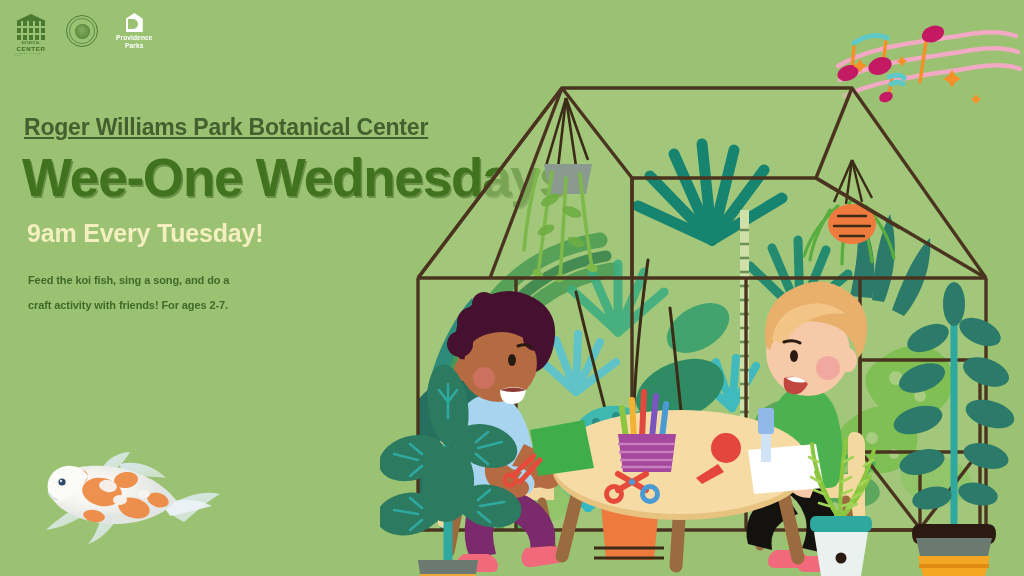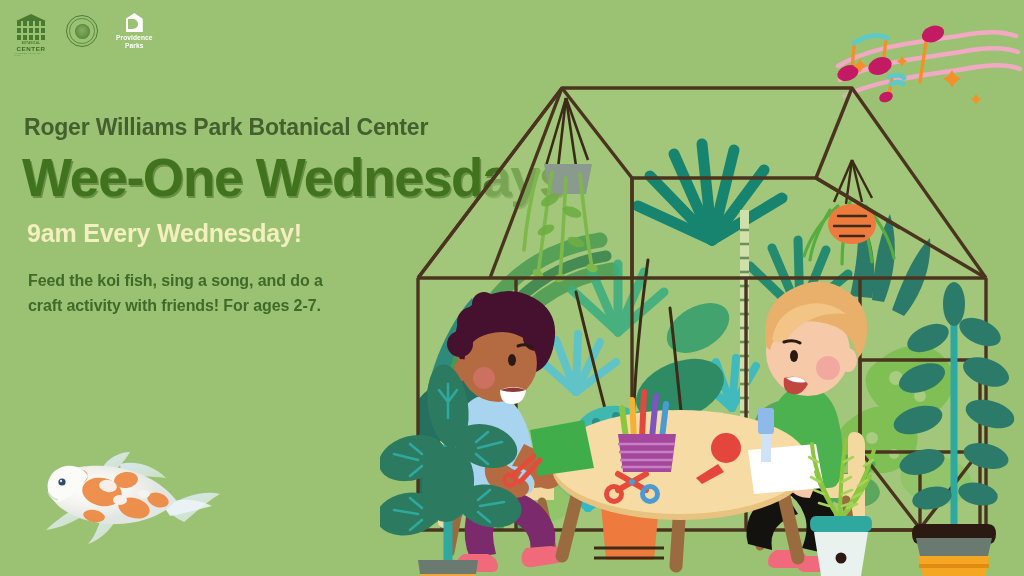--- a/index.html
+++ b/index.html
@@ -34,27 +34,27 @@
   .pp-mark{width:17px;height:19px;position:relative;}
   .pp-house{position:absolute;inset:0;background:#fff;
     clip-path:polygon(50% 0%,100% 30%,100% 100%,0% 100%,0% 30%);}
   .pp-p{position:absolute;left:4.5px;top:5.5px;width:8px;height:10px;background:#9bc273;
     border-radius:0 5px 5px 0;}
   .pp-p::after{content:"";position:absolute;left:-2.2px;top:0;width:2.2px;height:10px;background:#9bc273;}
   .pp-text{color:#fff;font-weight:700;font-size:6.6px;line-height:7.6px;text-align:center;letter-spacing:.1px;}
 
   
   .eyebrow{position:absolute;left:24px;top:114px;font-size:23px;font-weight:700;
-    color:#43602e;letter-spacing:-.2px;}
+    color:#43602e;letter-spacing:-.2px;text-decoration:underline;}
   .headline{position:absolute;left:22px;top:148px;font-size:53px;font-weight:700;
     color:#41731f;letter-spacing:-1.2px;line-height:60px;
     text-shadow:1.5px 1.5px 0 rgba(45,82,20,.45);}
   .subhead{position:absolute;left:27px;top:219px;font-size:25px;font-weight:700;
     color:#f3efbe;letter-spacing:-.2px;}
-  .body{position:absolute;left:28px;top:268px;font-size:16px;font-weight:700;
+  .body{position:absolute;left:28px;top:268px;font-size:11px;font-weight:700;
     color:#3f6a29;line-height:25px;letter-spacing:-.1px;}
 
   
   .music{position:absolute;right:2px;top:18px;width:192px;height:92px;}
 
   
   .koi{position:absolute;left:24px;top:438px;width:200px;height:112px;}
 
   
   .illo{position:absolute;left:380px;top:60px;width:644px;height:516px;}
@@ -104,21 +104,21 @@
       </div>
       <div class="pp-text">
         <span>Providence</span><br>
         <span>Parks</span>
       </div>
     </div>
   </div>
 
   <div class="eyebrow">Roger Williams Park Botanical Center</div>
   <div class="headline">Wee-One Wednesdays</div>
-  <div class="subhead">9am Every Wednesday!</div>
+  <div class="subhead">9am Every Tuesday!</div>
   <div class="body">
     <span>Feed the koi fish, sing a song, and do a</span><br>
     <span>craft activity with friends! For ages 2-7.</span>
   </div>
 
   <div class="music">
     <svg viewBox="0 0 192 92" width="192" height="92">
       <g fill="none" stroke="#f2a9c4" stroke-width="4.5" stroke-linecap="round">
         <path d="M8 48 C45 26, 95 24, 140 16 C160 13, 175 14, 186 18"></path>
         <path d="M10 62 C48 42, 98 40, 142 32 C162 29, 177 30, 188 34"></path>

